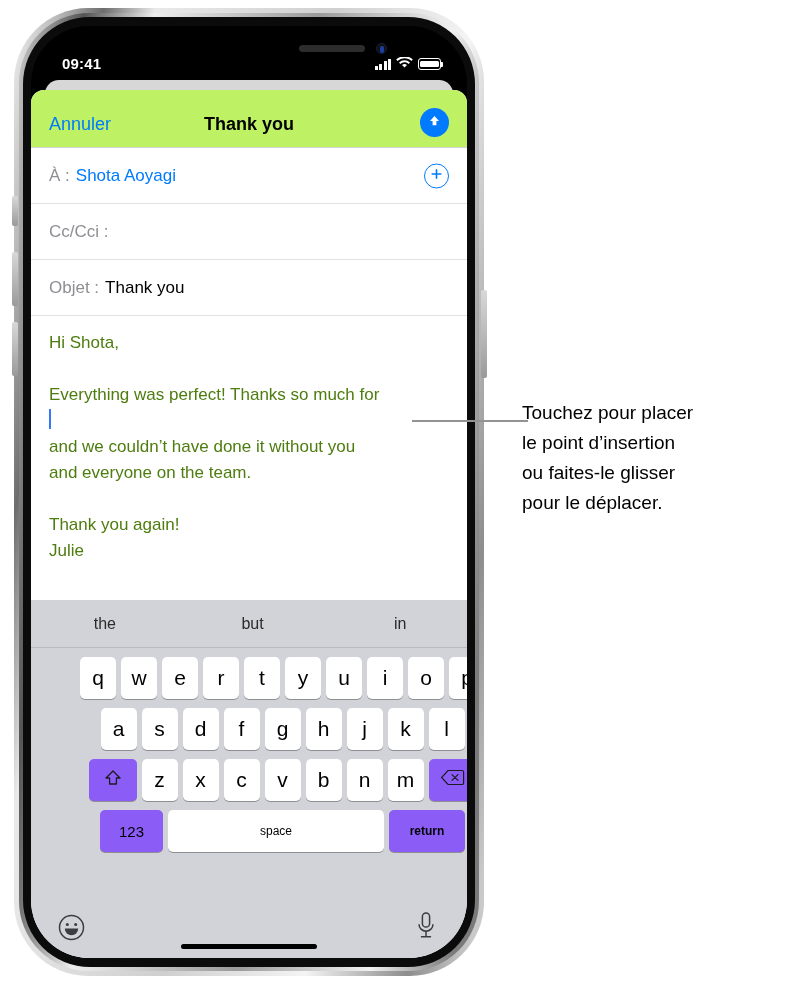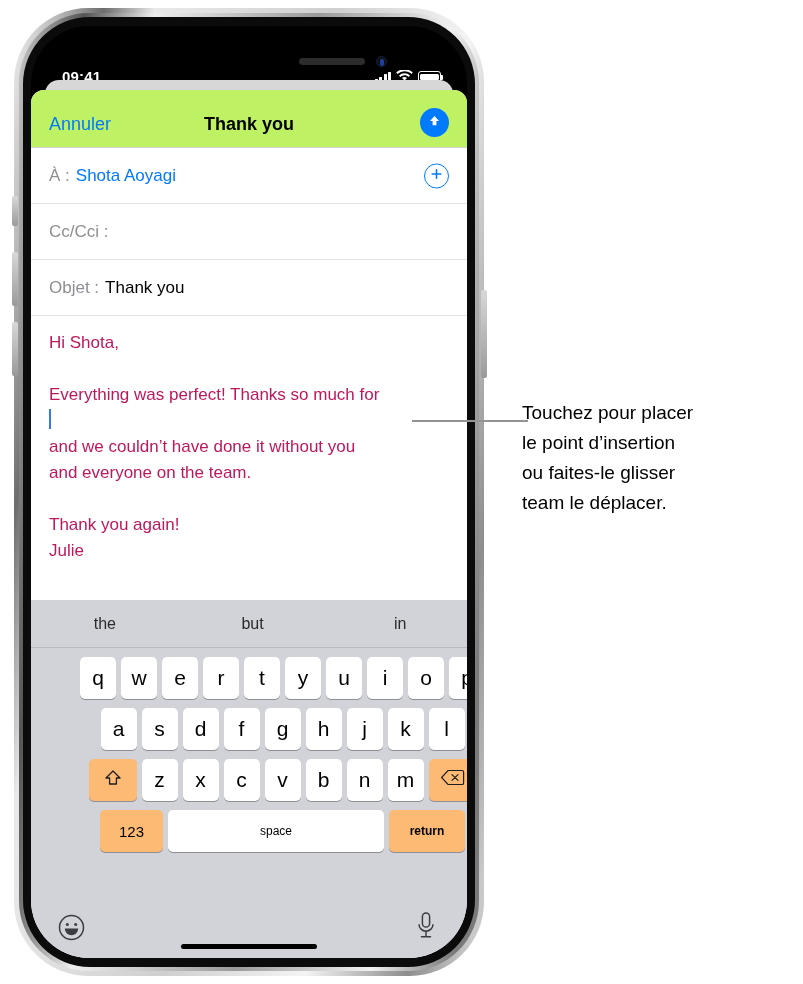--- a/index.html
+++ b/index.html
@@ -38,21 +38,21 @@
     overflow: hidden;
   }
   .side-btn { position: absolute; background: linear-gradient(180deg,#d8d8d8,#9a9a9a); border-radius: 2px; }
   .btn-mute  { left: 12px; top: 196px; width: 6px; height: 30px; }
   .btn-vup   { left: 12px; top: 252px; width: 6px; height: 54px; }
   .btn-vdn   { left: 12px; top: 322px; width: 6px; height: 54px; }
   .btn-power { left: 481px; top: 290px; width: 6px; height: 88px; }
 
   
   .statusbar {
-    position: absolute; left: 0; top: 16px; width: 436px; height: 58px; color: #fff;
+    position: absolute; left: 0; top: 3px; width: 436px; height: 58px; color: #fff;
   }
   .notch {
     position: absolute; left: 50%; transform: translateX(-50%); top: 0;
     width: 156px; height: 30px; background: #000;
     border-bottom-left-radius: 20px; border-bottom-right-radius: 20px;
   }
   .speaker { position: absolute; left: 128px; top: 16px; width: 66px; height: 7px; border-radius: 4px; background:#2c2c2c; }
   .frontcam { position: absolute; left: 205px; top: 14px; width: 11px; height: 11px; border-radius: 50%; background:#111; border:1px solid #14204a; }
   .frontcam::after { content:""; position:absolute; left:3px; top:2px; width:4px; height:7px; border-radius:2px; background:#1d3fa0; }
   .clock { position: absolute; left: 31px; top: 26px; font-size: 15px; font-weight: bold; letter-spacing: .2px; }
@@ -88,40 +88,40 @@
     border-radius:50%; background:#007aff; display:flex; align-items:center; justify-content:center;
   }
 
   .field { position:relative; height:56px; border-bottom:1px solid #e2e2e4; padding:0 18px; display:flex; align-items:center; }
   .f-label { font-size:17px; color:#8e8e93; }
   .f-value { font-size:17px; color:#000; margin-left:6px; }
   .f-value.blue { color:#007aff; }
   .add-btn { position:absolute; right:18px; top:50%; transform:translateY(-50%); width:25px; height:25px; border:1.8px solid #007aff; border-radius:50%; display:flex; align-items:center; justify-content:center; }
 
   .body-area { position:relative; padding:14px 18px 0 18px; }
-  .body-line { font-size:17px; color:#be185d; line-height:26px; white-space:pre; }
+  .body-line { font-size:17px; color:#4d7c0f; line-height:26px; white-space:pre; }
   .body-gap { height:26px; }
   .caret { display:inline-block; width:2px; height:20px; background:#3478f6; vertical-align:-3px; margin-left:0px; }
 
   
   .keyboard { position:absolute; left:0; bottom:0; width:503px; height:358px; background:#d1d3d9; }
   .suggest { height:48px; display:flex; align-items:center; border-bottom:.5px solid #b9bbc1; }
   .sug { flex:1; text-align:center; font-size:16px; color:#2b2b2b; position:relative; }
   .sug + .sug::before { content:""; position:absolute; left:0; top:9px; bottom:9px; width:1px; background:#adaeb4; }
   .sug-arrow { width:60px; display:flex; align-items:center; justify-content:center; position:relative; }
   .sug-arrow::before { content:""; position:absolute; left:0; top:9px; bottom:9px; width:1px; background:#adaeb4; }
 
   .krow { display:flex; justify-content:center; align-items:center; margin-top:9px; }
   .key {
     background:#fff; border-radius:5px; height:42px; width:36px;
     display:flex; align-items:center; justify-content:center;
     font-size:21px; color:#000; box-shadow:0 1px 0 rgba(0,0,0,.32);
     margin:0 2.5px;
   }
-  .key.dark { background:#fdba74; }
+  .key.dark { background:#8b5cf6; }
   .key.wide { width:48px; }
   .key.space { width:216px; font-size:12px; }
   .key.fn { width:63px; font-size:15px; }
   .key.fn2 { width:76px; font-size:12px;font-weight:bold; }
   .bottombar { position:absolute; left:0; bottom:0; width:436px; height:56px; }
   .emoji-ic { position:absolute; left:27px; top:12px; }
   .mic-ic { position:absolute; right:30px; top:9px; }
   .home-ind { position:absolute; left:50%; transform:translateX(-50%); bottom:9px; width:136px; height:5px; border-radius:3px; background:#000; }
 
   
@@ -308,15 +308,15 @@
         </div>
       </div>
     </div>
   </div>
 
   <div class="leader"></div>
   <div class="callout">
     <div>Touchez pour placer</div>
     <div>le point d’insertion</div>
     <div>ou faites-le glisser</div>
-    <div>team le déplacer.</div>
+    <div>pour le déplacer.</div>
   </div>
 </div>
 
 </body></html>

